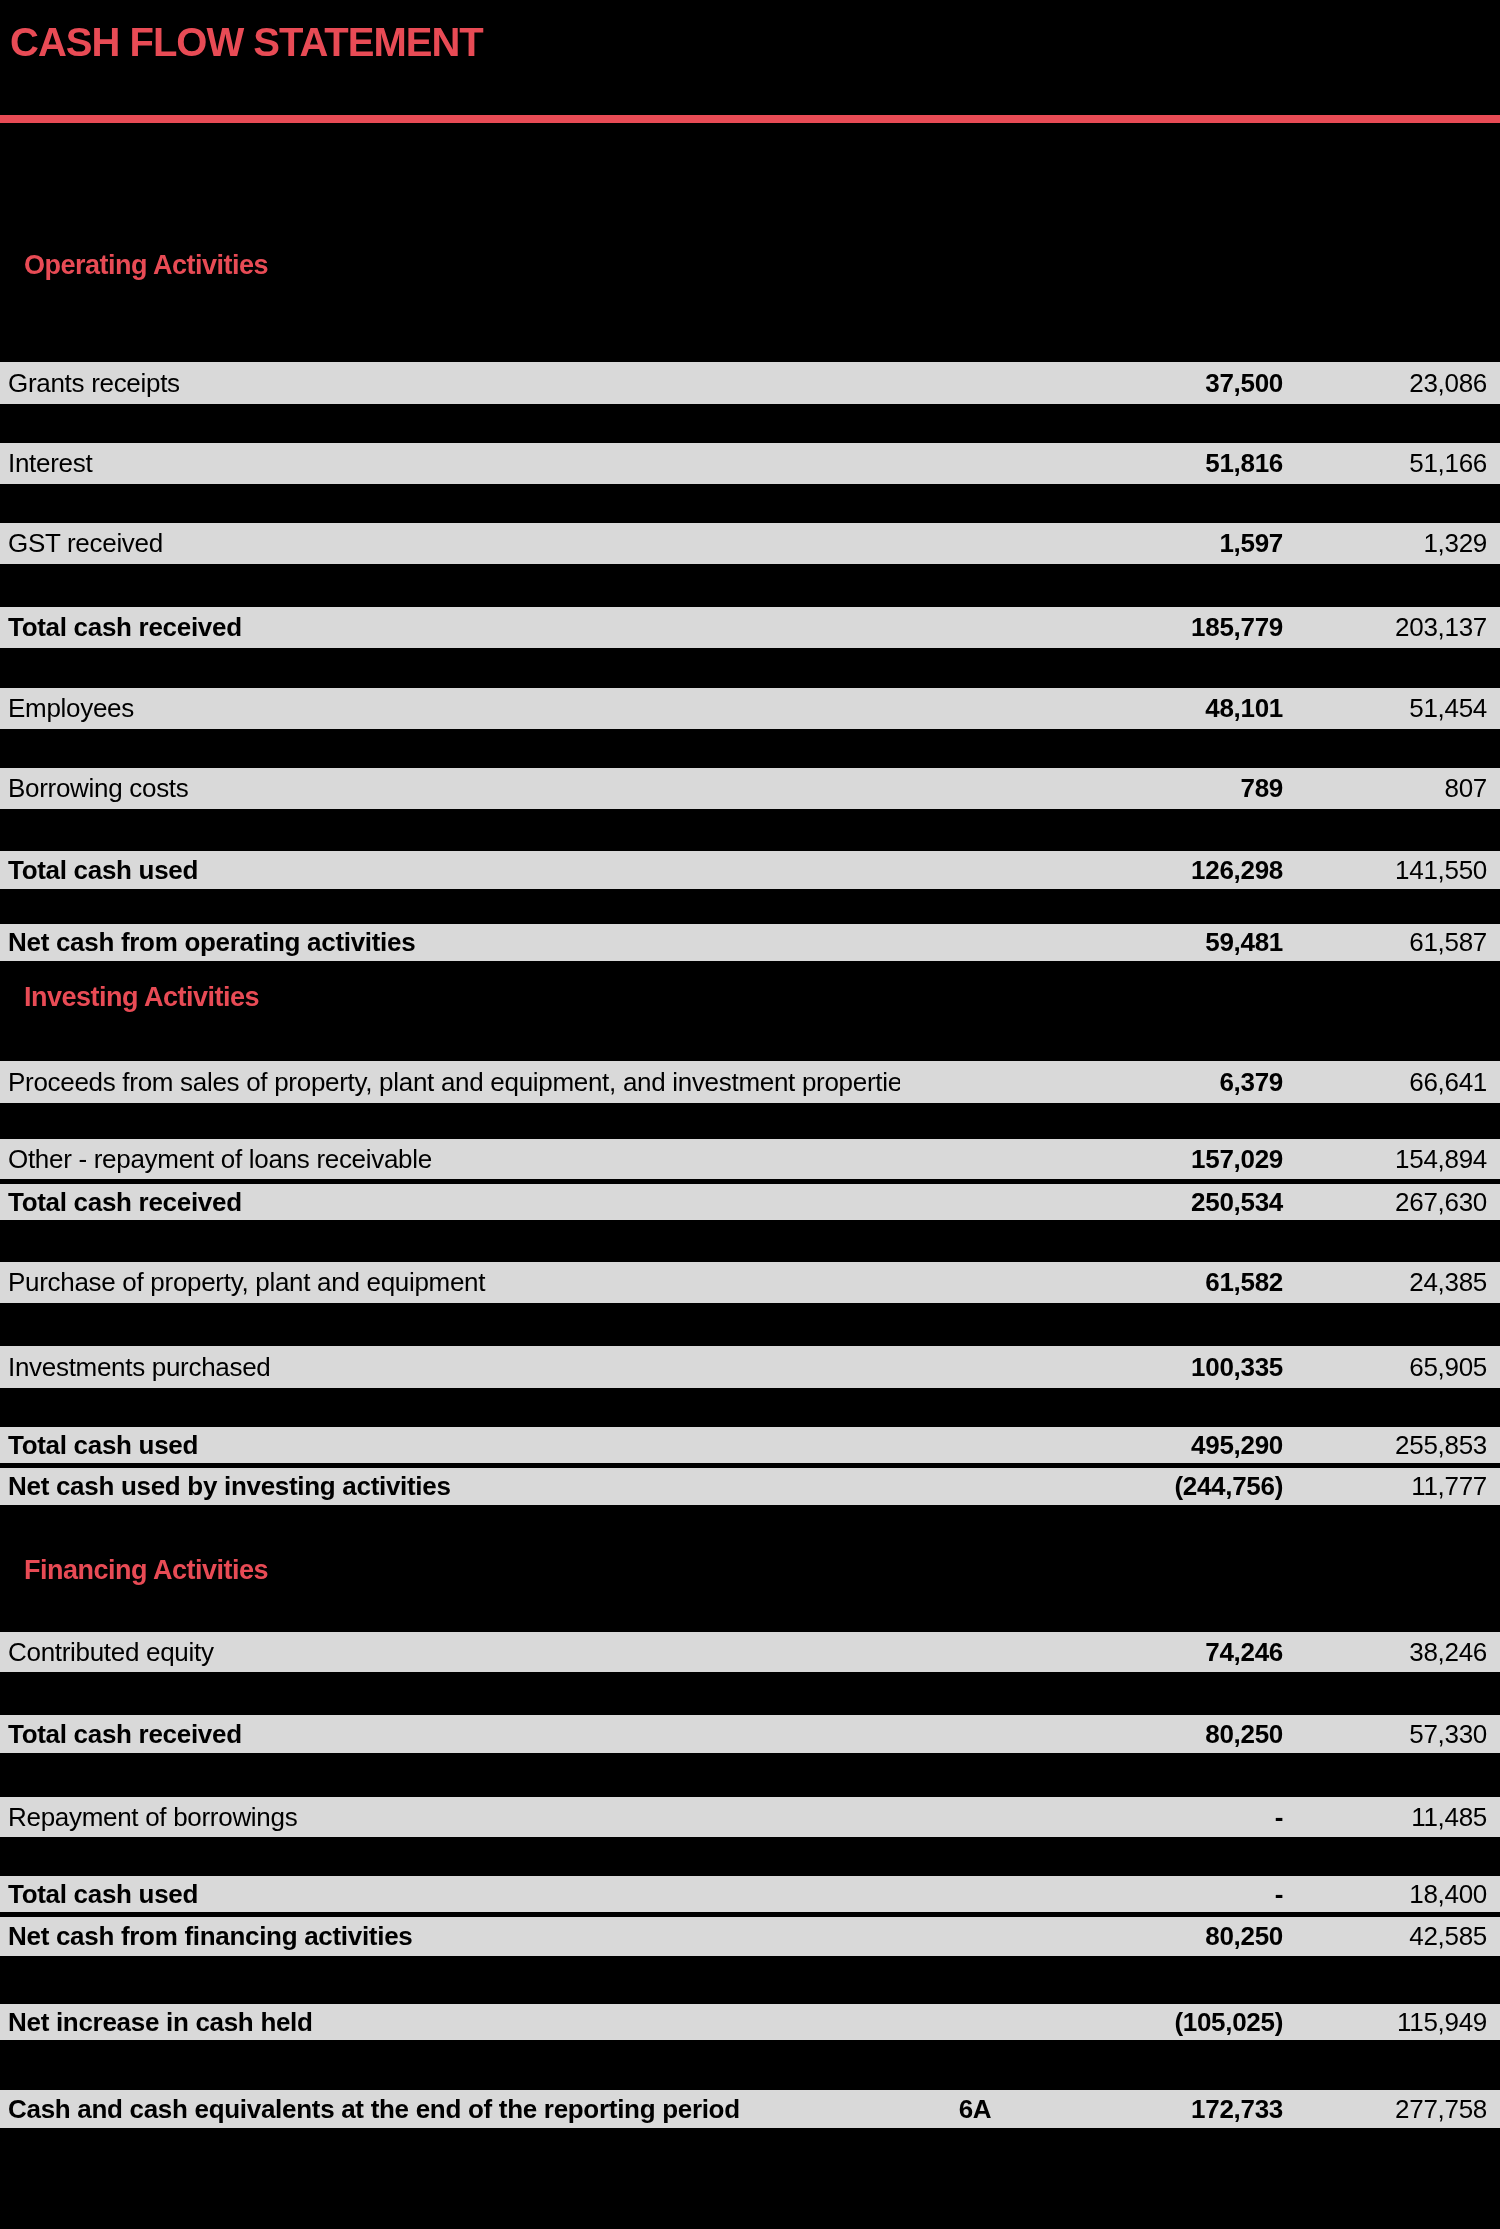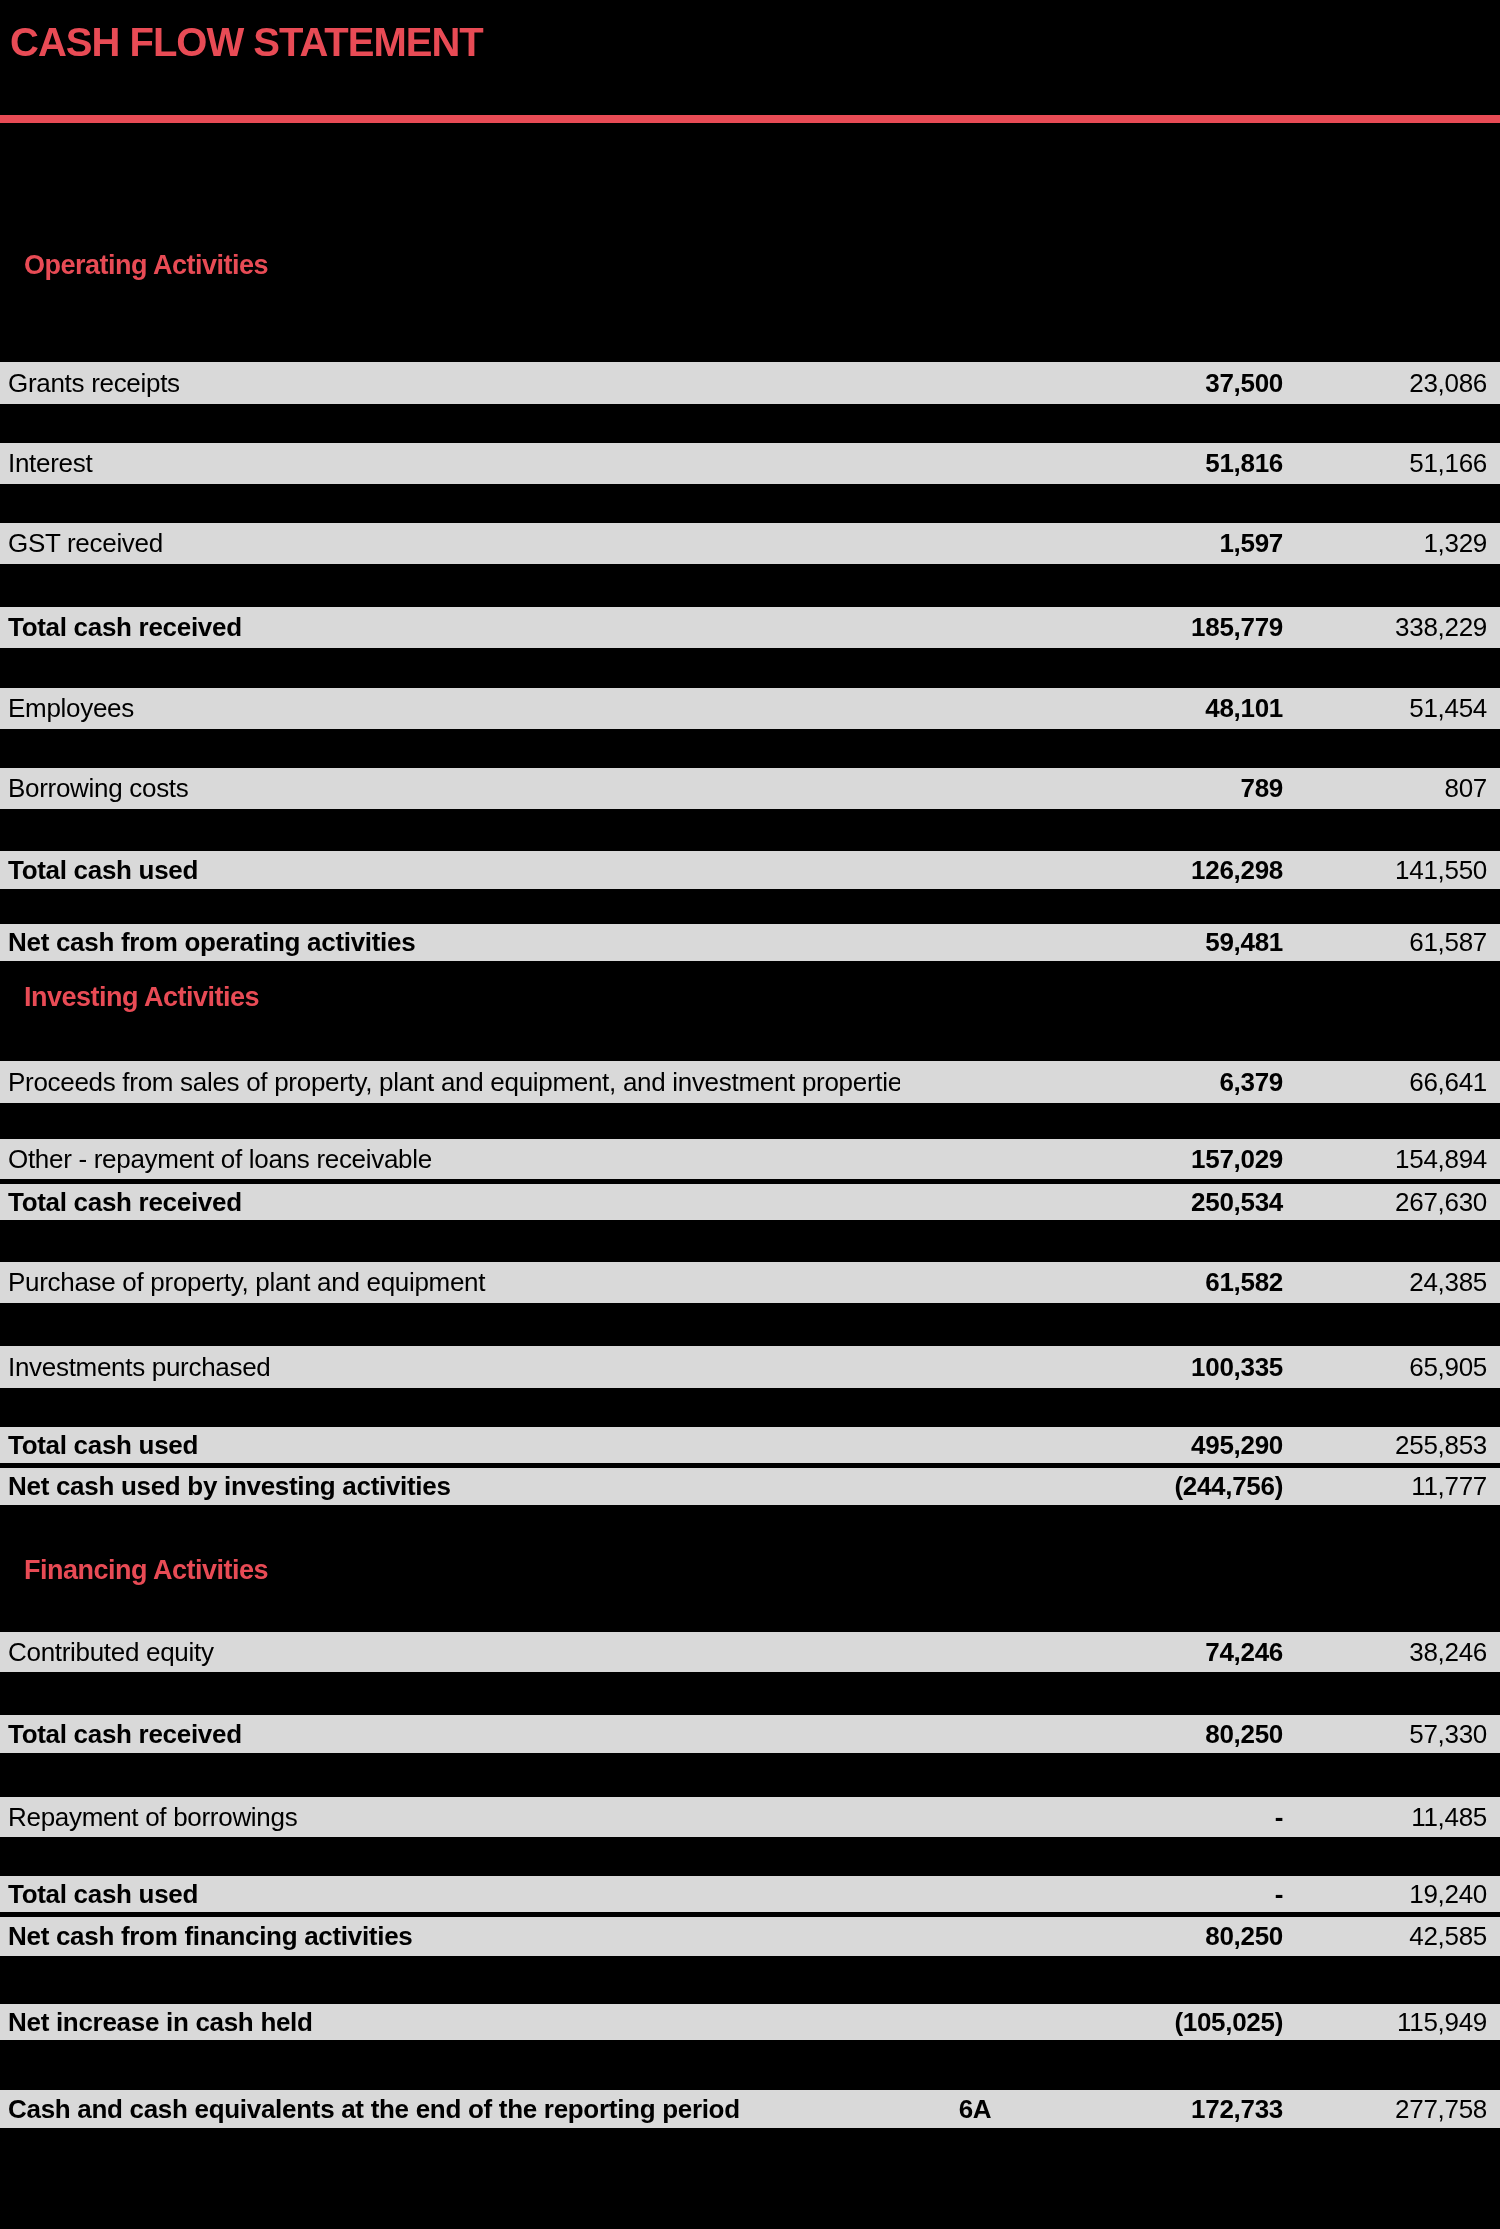--- a/index.html
+++ b/index.html
@@ -112,21 +112,21 @@
       <div class="row" style="top: 523px; height: 41px;">
         <div class="label">GST received</div>
         <div class="note"></div>
         <div class="v1">1,597</div>
         <div class="v2">1,329</div>
       </div>
       <div class="row emph" style="top: 607px; height: 41px;">
         <div class="label">Total cash received</div>
         <div class="note"></div>
         <div class="v1">185,779</div>
-        <div class="v2">338,229</div>
+        <div class="v2">203,137</div>
       </div>
       <div class="row" style="top: 688px; height: 41px;">
         <div class="label">Employees</div>
         <div class="note"></div>
         <div class="v1">48,101</div>
         <div class="v2">51,454</div>
       </div>
       <div class="row" style="top: 768px; height: 41px; align-items: center;">
         <div class="label">Borrowing costs</div>
         <div class="note"></div>
@@ -202,21 +202,21 @@
       <div class="row" style="top: 1797px; height: 40px;">
         <div class="label">Repayment of borrowings</div>
         <div class="note"></div>
         <div class="v1">-</div>
         <div class="v2">11,485</div>
       </div>
       <div class="row emph" style="top: 1876px; height: 36px;">
         <div class="label">Total cash used</div>
         <div class="note"></div>
         <div class="v1">-</div>
-        <div class="v2">19,240</div>
+        <div class="v2">18,400</div>
       </div>
       <div class="row emph" style="top: 1917px; height: 39px; justify-content: center;">
         <div class="label">Net cash from financing activities</div>
         <div class="note"></div>
         <div class="v1">80,250</div>
         <div class="v2">42,585</div>
       </div>
       <div class="row emph" style="top: 2004px; height: 36px;">
         <div class="label">Net increase in cash held</div>
         <div class="note"></div>

